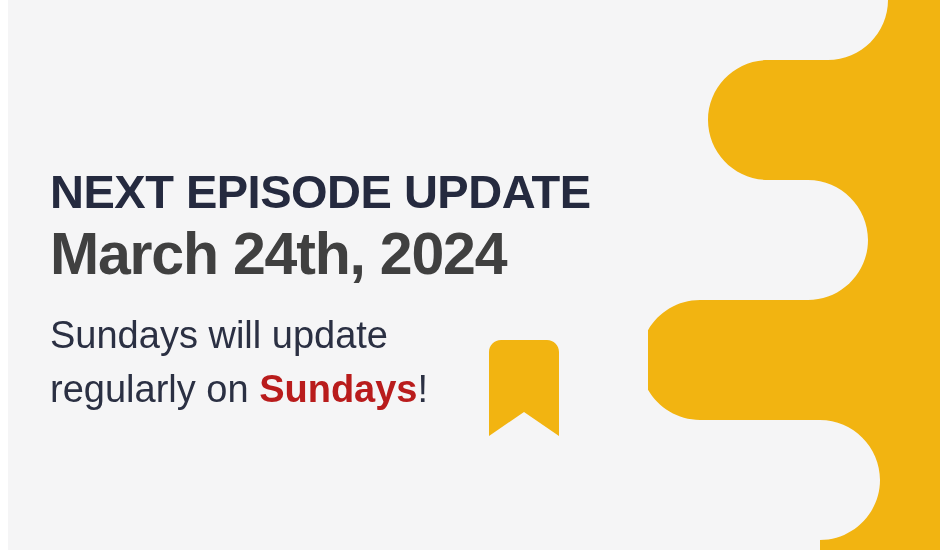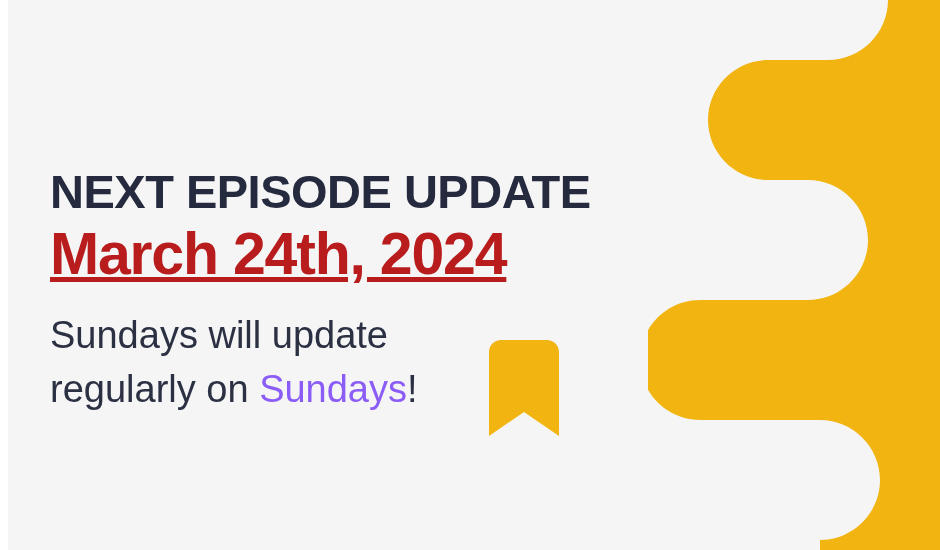--- a/index.html
+++ b/index.html
@@ -51,41 +51,40 @@
     margin: 0;
     white-space: nowrap;
     -webkit-font-smoothing: antialiased;
   }
 
   #date-line {
     font-family: "Liberation Sans", sans-serif;
     font-size: 59px;
     font-weight: 700;
     letter-spacing: -1.2px;
-    color: #b91c1c;
+    color: #404040;
     line-height: 1.08;
     margin: 6px 0 0 0;
     white-space: nowrap;
-    text-decoration: underline;
     -webkit-font-smoothing: antialiased;
   }
 
   #subtitle {
     font-family: "Liberation Sans", sans-serif;
     font-size: 38px;
     font-weight: 400;
     color: #2b3043;
     line-height: 1.42;
     margin: 22px 0 0 0;
     max-width: 430px;
   }
 
   #subtitle .emphasis {
-    font-weight: 400;
-    color: #8b5cf6;
+    font-weight: 700;
+    color: #b91c1c;
   }
 
   
   #bookmark-icon {
     position: absolute;
     left: 481px;
     top: 340px;
     width: 70px;
     height: 96px;
   }

